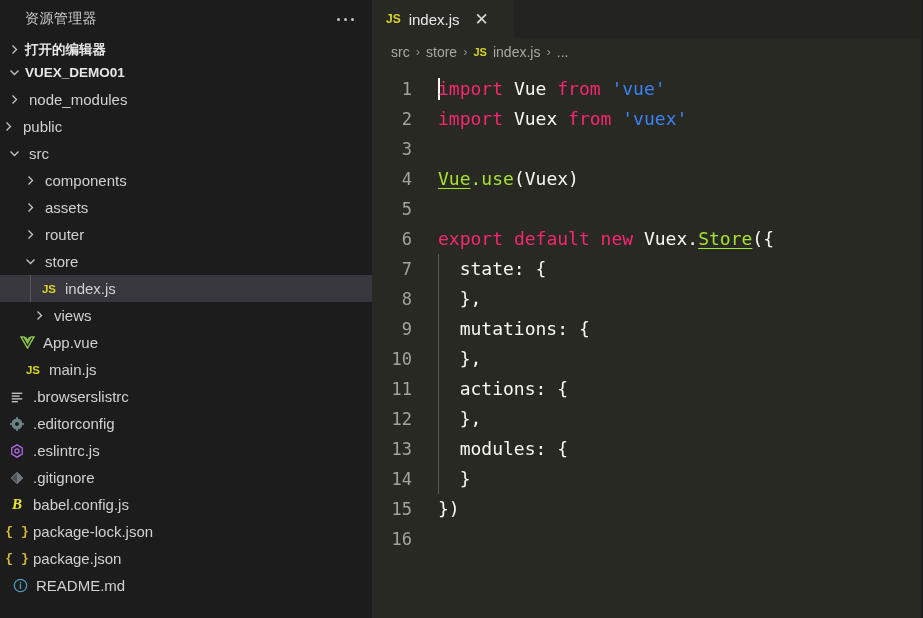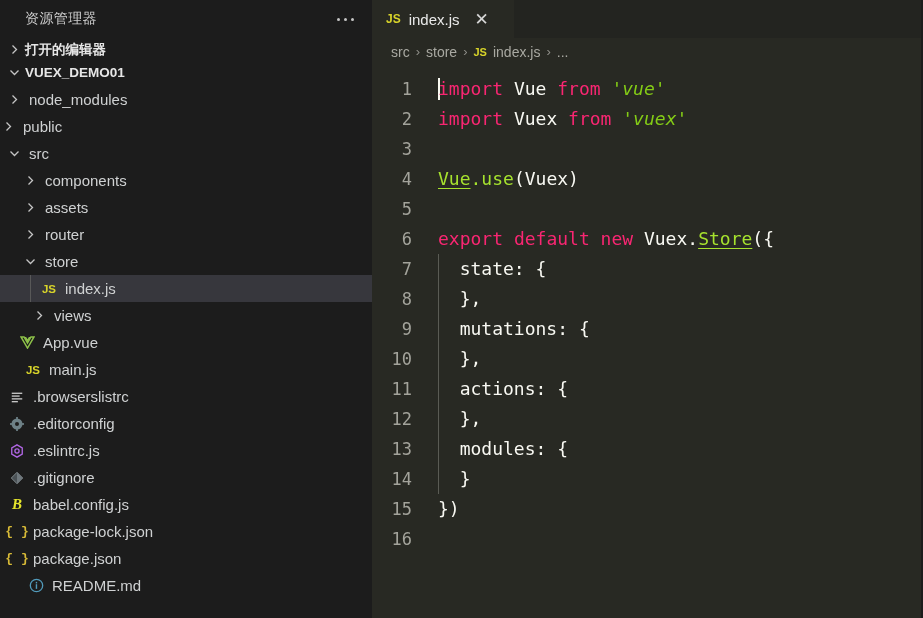--- a/index.html
+++ b/index.html
@@ -192,21 +192,21 @@
     color: #f8f8f2;
   }
   .guide {
     position: absolute;
     left: 12px;
     top: 0; bottom: 0;
     width: 1px;
     background: #5a5b54;
   }
   .kw      { color: #f92672; }
-  .str     { color: #84cc16; font-style: italic; }
+  .str     { color: #3b82f6; }
   .plain   { color: #f8f8f2; }
   .fn      { color: #a6e22e; }
   .link    { color: #a6e22e; text-decoration: underline; text-underline-offset: 3px; }
   .punct   { color: #f8f8f2; }
   .cursor {
     display: inline-block;
     width: 2px;
     height: 22px;
     background: #f8f8f0;
     vertical-align: -5px;
@@ -398,21 +398,21 @@
           <span class="label">babel.config.js</span>
         </div>
         <div class="row" style="padding-left: 6px;">
           <span class="ficon json">{ }</span>
           <span class="label">package-lock.json</span>
         </div>
         <div class="row" style="padding-left: 6px;">
           <span class="ficon json">{ }</span>
           <span class="label">package.json</span>
         </div>
-        <div class="row" style="padding-left: 9px; margin-left: 16px;">
+        <div class="row" style="padding-left: 9px;">
           <span class="ficon info">
             <svg width="15" height="15" viewBox="0 0 16 16">
               <circle cx="8" cy="8" r="6.6" fill="none" stroke="#519aba" stroke-width="1.4"></circle>
               <rect x="7.2" y="6.6" width="1.5" height="5" fill="#519aba"></rect>
               <rect x="7.2" y="4.1" width="1.5" height="1.7" fill="#519aba"></rect>
             </svg>
           </span>
           <span class="label">README.md</span>
         </div>
       </div>

